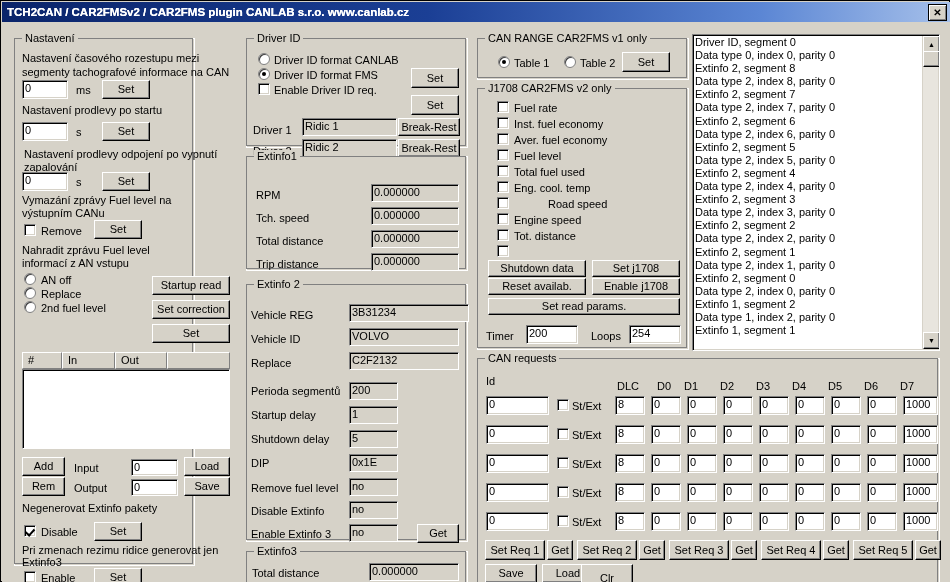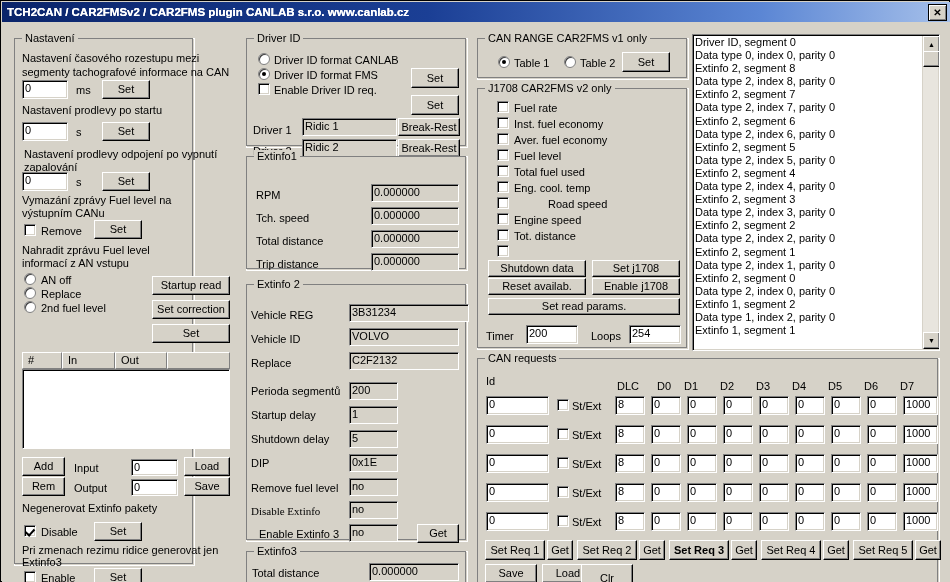--- a/index.html
+++ b/index.html
@@ -208,23 +208,23 @@
     <div class="lbl" style="left:249px;top:363px;">Perioda segmentů</div>
     <div class="fld ro" style="left:347px;top:360px;width:49px;height:18px;">200</div>
     <div class="lbl" style="left:249px;top:387px;">Startup delay</div>
     <div class="fld ro" style="left:347px;top:384px;width:49px;height:18px;">1</div>
     <div class="lbl" style="left:249px;top:411px;">Shutdown delay</div>
     <div class="fld ro" style="left:347px;top:408px;width:49px;height:18px;">5</div>
     <div class="lbl" style="left:249px;top:435px;">DIP</div>
     <div class="fld ro" style="left:347px;top:432px;width:49px;height:18px;">0x1E</div>
     <div class="lbl" style="left:249px;top:460px;">Remove fuel level</div>
     <div class="fld ro" style="left:347px;top:456px;width:49px;height:18px;">no</div>
-    <div class="lbl" style="left:249px;top:483px;font-family:Liberation Serif, serif;">Disable Extinfo</div>
+    <div class="lbl" style="left:249px;top:483px;">Disable Extinfo</div>
     <div class="fld ro" style="left:347px;top:479px;width:49px;height:18px;">no</div>
-    <div class="lbl" style="left:249px;top:506px;margin-left:8px;">Enable Extinfo 3</div>
+    <div class="lbl" style="left:249px;top:506px;">Enable Extinfo 3</div>
     <div class="fld ro" style="left:347px;top:502px;width:49px;height:18px;">no</div>
     <div class="btn" style="left:415px;top:502px;width:42px;height:19px;">Get</div>
 
     <div class="grp" style="left:244px;top:529px;width:222px;height:34px;">
       <span class="cap">Extinfo3</span>
     </div>
     <div class="lbl" style="left:250px;top:545px;">Total distance</div>
     <div class="fld ro" style="left:367px;top:541px;width:90px;height:18px;">0.000000</div>
 
     <div class="grp" style="left:475px;top:16px;width:212px;height:42px;">
@@ -383,21 +383,21 @@
     <div class="fld" style="left:757px;top:490px;width:30px;height:19px;">0</div>
     <div class="fld" style="left:793px;top:490px;width:30px;height:19px;">0</div>
     <div class="fld" style="left:829px;top:490px;width:30px;height:19px;">0</div>
     <div class="fld" style="left:865px;top:490px;width:30px;height:19px;">0</div>
     <div class="fld" style="left:901px;top:490px;width:35px;height:19px;">1000</div>
 
     <div class="btn" style="left:483px;top:518px;width:60px;height:20px;">Set Req 1</div>
     <div class="btn" style="left:545px;top:518px;width:26px;height:20px;">Get</div>
     <div class="btn" style="left:575px;top:518px;width:60px;height:20px;">Set Req 2</div>
     <div class="btn" style="left:637px;top:518px;width:26px;height:20px;">Get</div>
-    <div class="btn" style="left:667px;top:518px;width:60px;height:20px;font-weight:bold;">Set Req 3</div>
+    <div class="btn" style="left:667px;top:518px;width:60px;height:20px;">Set Req 3</div>
     <div class="btn" style="left:729px;top:518px;width:26px;height:20px;">Get</div>
     <div class="btn" style="left:759px;top:518px;width:60px;height:20px;">Set Req 4</div>
     <div class="btn" style="left:821px;top:518px;width:26px;height:20px;">Get</div>
     <div class="btn" style="left:851px;top:518px;width:60px;height:20px;">Set Req 5</div>
     <div class="btn" style="left:913px;top:518px;width:26px;height:20px;">Get</div>
 
     <div class="btn" style="left:483px;top:542px;width:52px;height:19px;">Save</div>
     <div class="btn" style="left:540px;top:542px;width:52px;height:19px;">Load</div>
     <div class="btn" style="left:579px;top:542px;width:52px;height:28px;">Clr</div>
 

